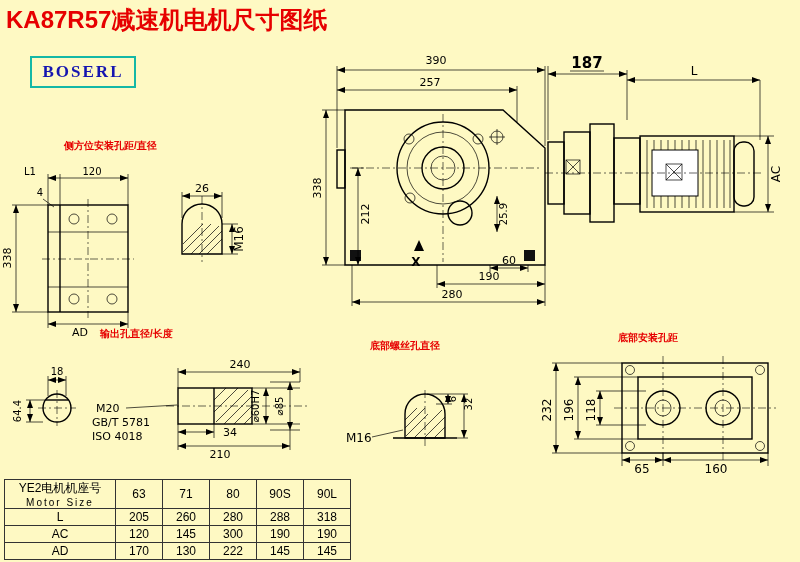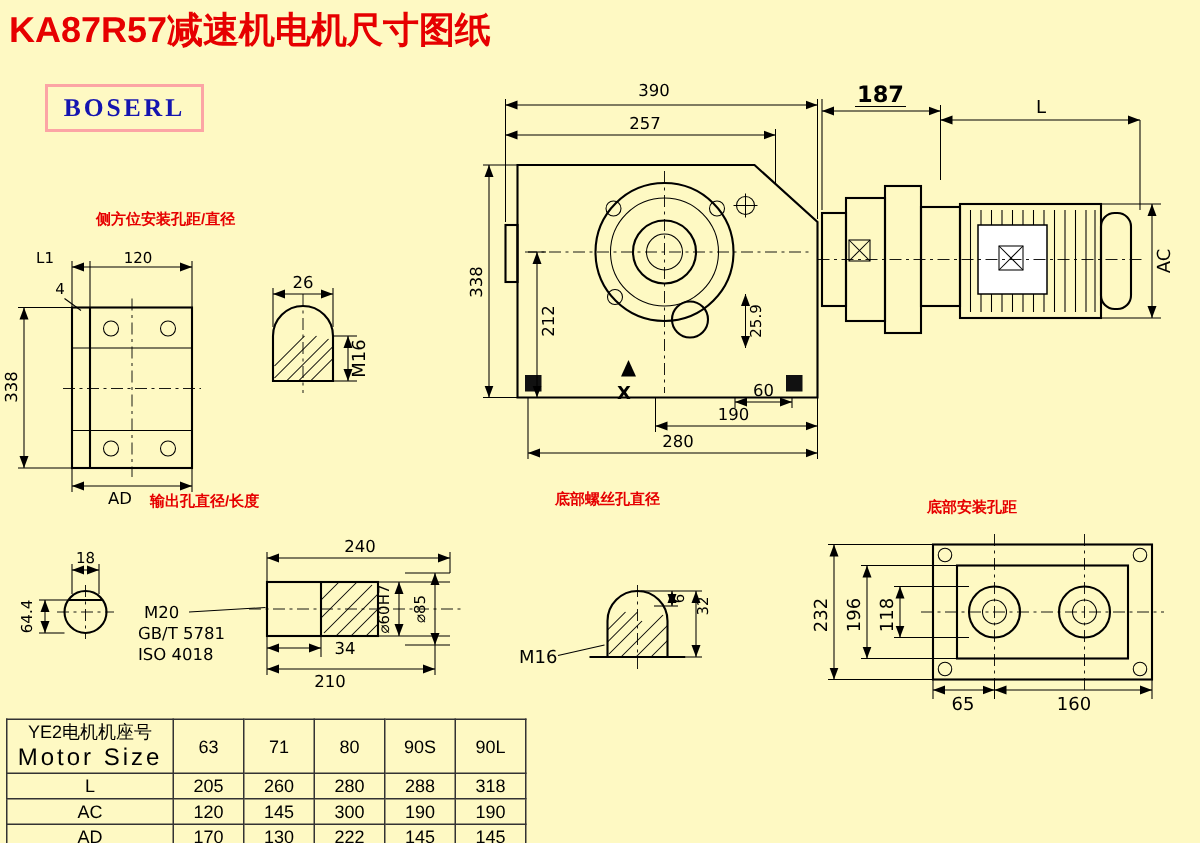--- a/index.html
+++ b/index.html
@@ -2,38 +2,38 @@
 <html><head>
 <meta charset="utf-8">
 <style>
   html,body{margin:0;padding:0;background:#fff;}
   #page{position:relative;width:800px;height:562px;background:#fef9c3;overflow:hidden;
         font-family:"Liberation Sans",sans-serif;padding-left:28px;}
   #title{position:absolute;left:6px;top:4px;font-size:24px;font-weight:bold;color:#e60000;}
   .redlabel{position:absolute;font-size:10px;font-weight:bold;color:#e60000;white-space:nowrap;}
   #lbl-side{left:64px;top:139px;}
   #lbl-output{left:100px;top:327px;}
-  #lbl-screw{left:370px;top:326px;}
+  #lbl-screw{left:370px;top:339px;}
   #lbl-bottom{left:618px;top:331px;}
-  #logo{position:absolute;left:30px;top:56px;width:102px;height:28px;border:2px solid #fca5a5;
+  #logo{position:absolute;left:30px;top:56px;width:102px;height:28px;border:2px solid #14b8a6;
         display:flex;align-items:center;justify-content:center;color:#1515b0;
         font-family:"Liberation Serif",serif;font-weight:bold;font-size:17px;letter-spacing:2px;}
   svg{position:absolute;left:0;top:0;}
   svg text{font-family:"DejaVu Sans",sans-serif;font-size:11px;fill:#000;}
   svg text.sm{font-size:10px;}
   svg text.md{font-size:12px;}
   svg text.big{font-size:15px;font-weight:bold;}
   .b{fill:none;stroke:#000;stroke-width:1.4;}
   .t{fill:none;stroke:#000;stroke-width:0.7;}
   .cl{fill:none;stroke:#000;stroke-width:0.6;stroke-dasharray:8 3 2 3;}
   #sizetable{position:absolute;left:4px;top:479px;border-collapse:collapse;}
   #sizetable td{border:1px solid #333;text-align:center;font-size:12px;padding:0;height:16px;}
   #sizetable td.c1{width:110px;}
   #sizetable td.v{width:46px;}
-  #sizetable .en{letter-spacing:2px;font-size:16px;}
+  #sizetable .en{letter-spacing:2px;font-size:10px;}
 </style>
 </head>
 <body>
 
 <div id="page">
 
   <div id="title">KA87R57减速机电机尺寸图纸</div>
   <div id="logo">BOSERL</div>
 
   <div id="lbl-side" class="redlabel">侧方位安装孔距/直径</div>

